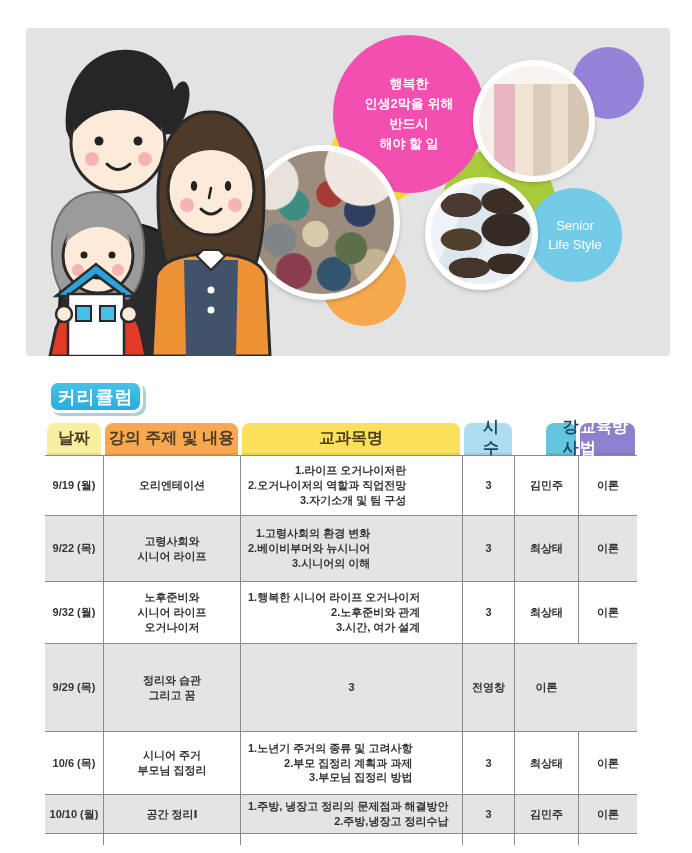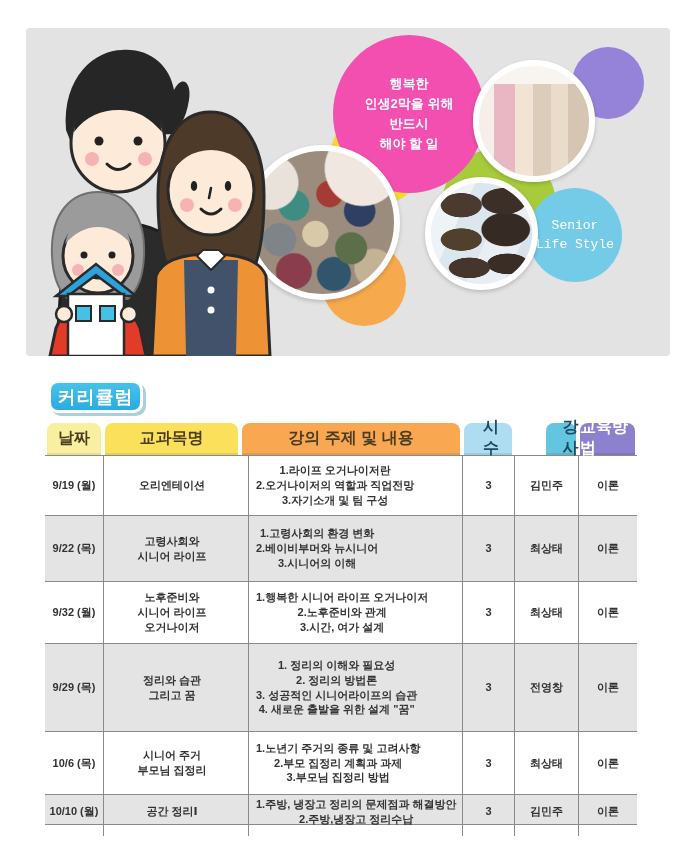--- a/index.html
+++ b/index.html
@@ -67,36 +67,36 @@
   .thead .tab{margin:0 2px;border-radius:8px 8px 0 0;display:flex;align-items:center;
               justify-content:center;height:32px;font-weight:700;font-size:16px;
               color:#4a3c20;border-bottom:2px solid rgba(0,0,0,.08);box-sizing:border-box;}
   .thead .tab.t-sisu,.thead .tab.t-gangsa{color:#1c4a5e;padding-left:19px;}
   .thead .tab.t-method{color:#fff;}
   .trow{border-top:1px solid #8a8a8a;box-sizing:border-box;}
   .trow .cell{border-left:1px solid #8a8a8a;display:flex;align-items:center;
               justify-content:center;text-align:center;white-space:pre-line;
               line-height:1.35;font-weight:700;box-sizing:border-box;padding:2px 3px;}
   .trow .cell:first-child{border-left:none;}
-  .trow .cell.content{justify-content:flex-start;text-align:center;padding-left:7px;margin-left:8px;}
+  .trow .cell.content{justify-content:flex-start;text-align:right;padding-left:7px;}
   .trow.alt{background:#e4e4e4;}
   .trow.partial{height:12px;}
   .trow.partial .cell{padding:0;}
 </style>
 </head>
 <body>
 
 <div class="page">
 
   <div class="hero">
     <div class="circle c-yellow" style="background: rgb(243, 216, 54);"></div>
     <div class="circle c-purple" style="background: rgb(148, 131, 216);"></div>
     <div class="circle c-green" style="background: rgb(168, 203, 60);"></div>
     <div class="circle c-orange" style="background: rgb(247, 169, 78);"></div>
-    <div class="circle c-blue" style="background: rgb(116, 203, 232); font-family: Liberation Mono, monospace;">
+    <div class="circle c-blue" style="background: rgb(116, 203, 232);">
       <span class="senior-text">Senior
 Life Style</span>
     </div>
     <div class="circle c-pink" style="background: rgb(242, 79, 176);">
       <span class="bubble-text">행복한
 인생2막을 위해
 반드시
 해야 할 일</span>
     </div>
     <div class="photo p-fabric"></div>
@@ -154,22 +154,22 @@
         <circle cx="103" cy="286" r="8" fill="#fdead9" stroke="#2a2a2a" stroke-width="2.5"></circle>
       </g>
     </svg>
   </div>
 
   <div class="badge">커리큘럼</div>
 
   <div class="ctable">
     <div class="grid-row thead">
       <div class="tab t-date" style="background: rgb(248, 240, 160);">날짜</div>
+      <div class="tab t-content" style="background: rgb(249, 168, 81);">강의 주제 및 내용</div>
       <div class="tab t-subject" style="background: rgb(251, 224, 92);">교과목명</div>
-      <div class="tab t-content" style="background: rgb(249, 168, 81);">강의 주제 및 내용</div>
       <div class="tab t-sisu" style="background: rgb(174, 220, 240);">시수</div>
       <div class="tab t-gangsa" style="background: rgb(100, 197, 224); margin-left: 32px;">강사</div>
       <div class="tab t-method" style="background: rgb(140, 129, 206);">교육방법</div>
     </div>
 
     <div class="grid-row trow" style="height:60px">
       <div class="cell">9/19 (월)</div>
       <div class="cell">오리엔테이션</div>
       <div class="cell content">1.라이프 오거나이저란
 2.오거나이저의 역할과 직업전망
@@ -201,42 +201,38 @@
 3.시간, 여가 설계</div>
       <div class="cell">3</div>
       <div class="cell">최상태</div>
       <div class="cell">이론</div>
     </div>
 
     <div class="grid-row trow alt" style="height:88px">
       <div class="cell">9/29 (목)</div>
       <div class="cell">정리와 습관
 그리고 꿈</div>
-      <div class="cell content">1. 정리의 이해와 필요성
-2. 정리의 방법론
-3. 성공적인 시니어라이프의 습관
-4. 새로운 출발을 위한 설계 "꿈"</div>
       <div class="cell">3</div>
       <div class="cell">전영창</div>
       <div class="cell">이론</div>
     </div>
 
     <div class="grid-row trow" style="height:63px">
       <div class="cell">10/6 (목)</div>
       <div class="cell">시니어 주거
 부모님 집정리</div>
       <div class="cell content">1.노년기 주거의 종류 및 고려사항
 2.부모 집정리 계획과 과제
 3.부모님 집정리 방법</div>
       <div class="cell">3</div>
       <div class="cell">최상태</div>
       <div class="cell">이론</div>
     </div>
 
-    <div class="grid-row trow alt" style="height:30px">
+    <div class="grid-row trow alt" style="height:39px">
       <div class="cell">10/10 (월)</div>
       <div class="cell">공간 정리Ⅰ</div>
       <div class="cell content">1.주방, 냉장고 정리의 문제점과 해결방안
 2.주방,냉장고 정리수납</div>
       <div class="cell">3</div>
       <div class="cell">김민주</div>
       <div class="cell">이론</div>
     </div>
 
     <div class="grid-row trow partial">

